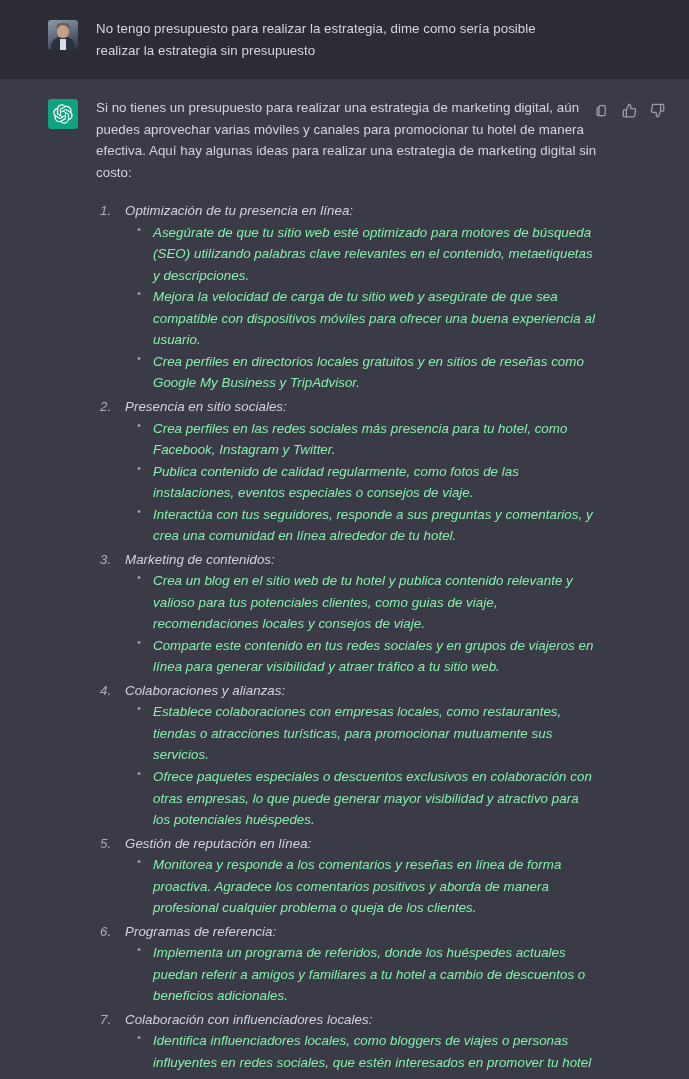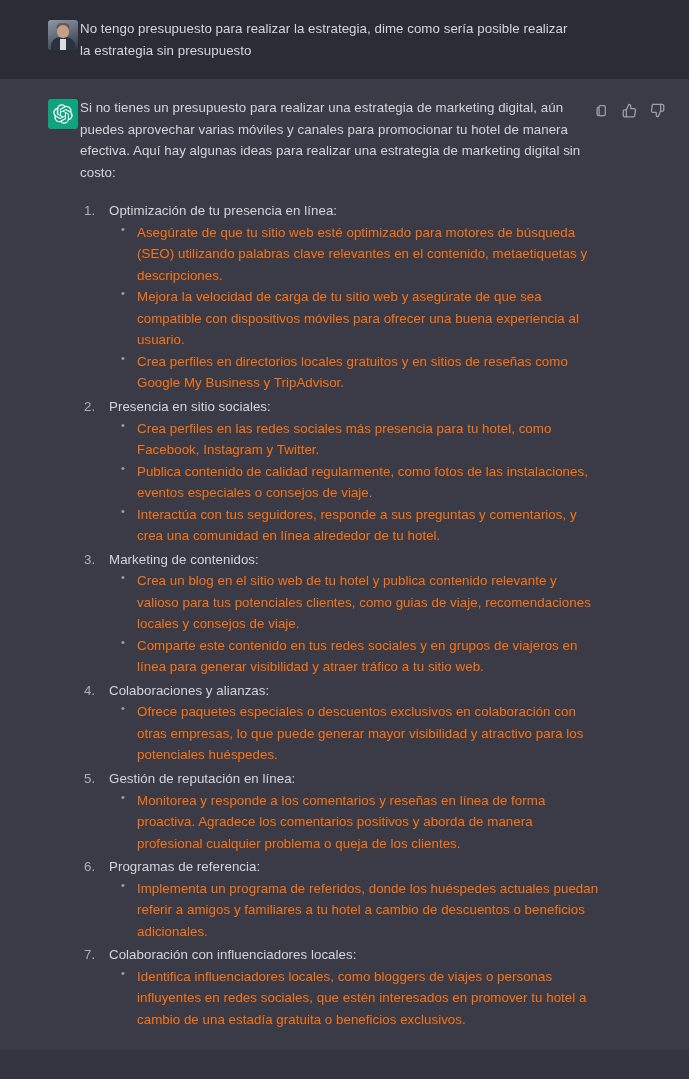--- a/index.html
+++ b/index.html
@@ -26,21 +26,21 @@
     display: flex;
     justify-content: center;
   }
   .row-user      { background: #2b2c35; }
   .row-assistant { background: #3a3b47; }
 
   .row-inner {
     width: 689px;
     display: flex;
     padding: 18px 24px 18px 48px;
-    gap: 2px;
+    gap: 18px;
   }
 
   
   .avatar {
     width: 30px;
     height: 30px;
     flex: 0 0 30px;
     border-radius: 3px;
     overflow: hidden;
     position: relative;
@@ -134,20 +134,21 @@
     margin: 17px 0 0 0;
     padding: 0;
     list-style: none;
     counter-reset: step;
   }
   ol.steps > li {
     counter-increment: step;
     position: relative;
     padding-left: 29px;
     margin-bottom: 0;
+    font-style: italic;
   }
   ol.steps > li::before {
     content: counter(step) ".";
     position: absolute;
     left: 4px;
     top: 0;
     color: #a9aeb8;
     font-size: 13.3px;
     line-height: 1.62;
   }
@@ -158,21 +159,21 @@
   }
 
   ul.subs {
     margin: 0 0 2px 0;
     padding: 0;
     list-style: none;
   }
   ul.subs > li {
     position: relative;
     padding-left: 28px;
-    color: #f97316;
+    color: #86efac;
     font-size: 13.3px;
     line-height: 1.62;
     margin-bottom: 0;
   }
   ul.subs > li::before {
     content: "\2022";
     position: absolute;
     left: 12px;
     top: -1px;
     color: #9ba1ac;
@@ -251,20 +252,21 @@
           <li>
             <div class="step-title">Marketing de contenidos:</div>
             <ul class="subs">
               <li>Crea un blog en el sitio web de tu hotel y publica contenido relevante y valioso para tus potenciales clientes, como guias de viaje, recomendaciones locales y consejos de viaje.</li>
               <li>Comparte este contenido en tus redes sociales y en grupos de viajeros en línea para generar visibilidad y atraer tráfico a tu sitio web.</li>
             </ul>
           </li>
           <li>
             <div class="step-title">Colaboraciones y alianzas:</div>
             <ul class="subs">
+              <li>Establece colaboraciones con empresas locales, como restaurantes, tiendas o atracciones turísticas, para promocionar mutuamente sus servicios.</li>
               <li>Ofrece paquetes especiales o descuentos exclusivos en colaboración con otras empresas, lo que puede generar mayor visibilidad y atractivo para los potenciales huéspedes.</li>
             </ul>
           </li>
           <li>
             <div class="step-title">Gestión de reputación en línea:</div>
             <ul class="subs">
               <li>Monitorea y responde a los comentarios y reseñas en línea de forma proactiva. Agradece los comentarios positivos y aborda de manera profesional cualquier problema o queja de los clientes.</li>
             </ul>
           </li>
           <li>

